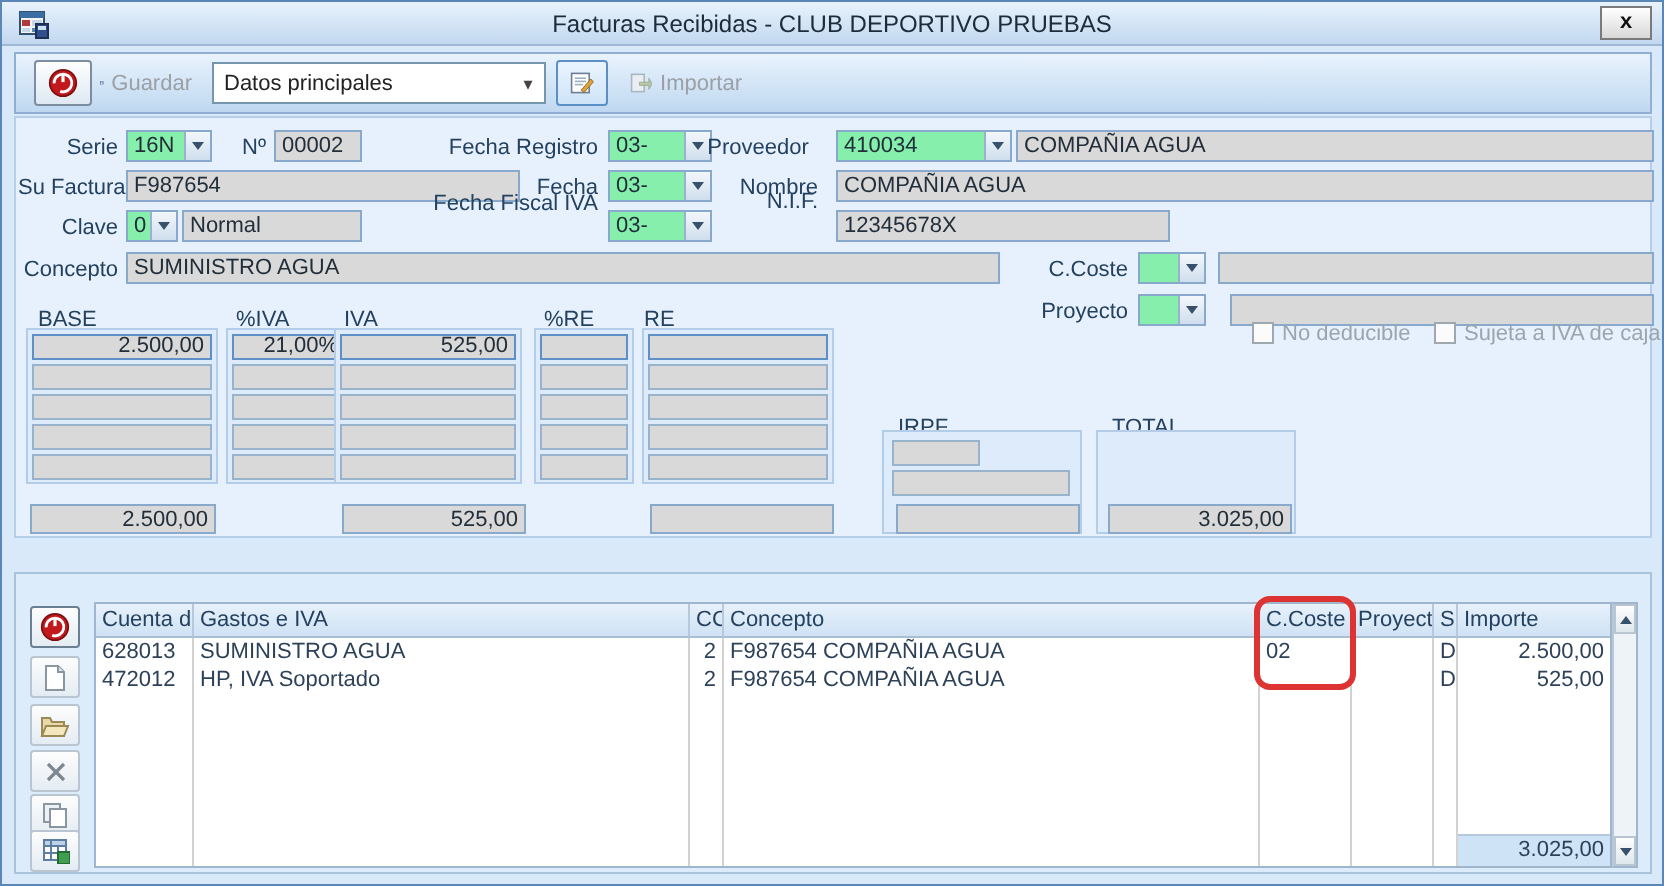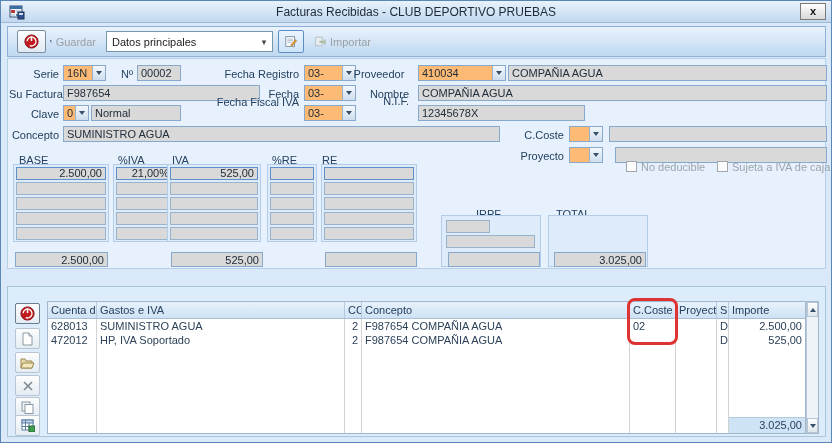--- a/index.html
+++ b/index.html
@@ -47,21 +47,21 @@
   .tb-combo .val { flex:1; padding-left:5px; color:#222; }
   .tb-combo .arr { width:16px; text-align:center; color:#444; font-size:9px; }
   
   .lbl { position:absolute; text-align:right; color:#24415f; white-space:nowrap; }
   .lbl.gray { color:#9aa5ad; }
   .fld {
     position:absolute; height:16px; background:#d9d9d9; border:1px solid #88a9cc;
     padding:1px 3px; color:#222e3a; line-height:12px; overflow:hidden; white-space:nowrap;
   }
   .fld.right { text-align:right; }
-  .combo { position:absolute; height:16px; display:flex; border:1px solid #88a9cc; background:#fdba74; }
+  .combo { position:absolute; height:16px; display:flex; border:1px solid #88a9cc; background:#86efac; }
   .combo .cval { flex:1; padding:1px 3px; line-height:12px; color:#222e3a; overflow:hidden; }
   .combo .cbtn {
     width:13px; background:linear-gradient(#f3f7fb,#cfdeed); border-left:1px solid #9ab3cc;
     display:flex; align-items:center; justify-content:center;
   }
   .tri-down { width:0; height:0; border-left:3px solid transparent; border-right:3px solid transparent; border-top:4px solid #39506b; }
   .tri-up   { width:0; height:0; border-left:3px solid transparent; border-right:3px solid transparent; border-bottom:4px solid #39506b; }
   .checkbox { position:absolute; width:11px; height:11px; background:#fbfbfb; border:1px solid #9fa8ae; }
   
   .formpanel {
@@ -294,21 +294,21 @@
     <div class="tfld"></div>
   </div>
   <div class="taxpanel" style="left:320px; top:163px; width:96px; height:78px;">
     <div class="tfld first"></div>
     <div class="tfld"></div>
     <div class="tfld"></div>
     <div class="tfld"></div>
     <div class="tfld"></div>
   </div>
 
-  <div class="tax-hdr" style="left:475px; top:207px;">IRPF</div>
+  <div class="tax-hdr" style="left:448px; top:207px;">IRPF</div>
   <div class="taxpanel" style="left:440px; top:214px; width:100px; height:52px; padding:4px;">
     <div class="tfld" style="width:44px; text-align:left;"></div>
     <div class="tfld" style="width:89px; text-align:left;"></div>
   </div>
   <div class="tax-hdr" style="left:555px; top:207px;">TOTAL</div>
   <div class="taxpanel" style="left:547px; top:214px; width:100px; height:52px;"></div>
 
   <div class="fld right" style="left:14px; top:251px; width:93px; height:15px;">2.500,00</div>
   <div class="fld right" style="left:170px; top:251px; width:92px; height:15px;">525,00</div>
   <div class="fld right" style="left:324px; top:251px; width:92px; height:15px;"></div>

